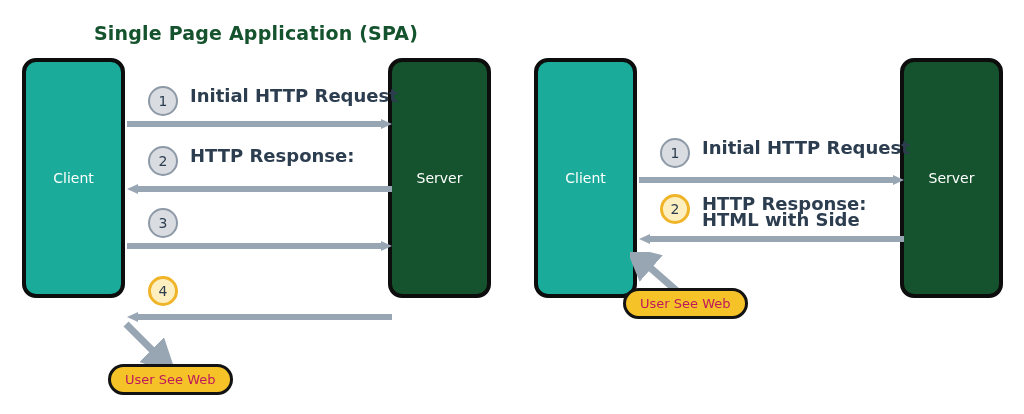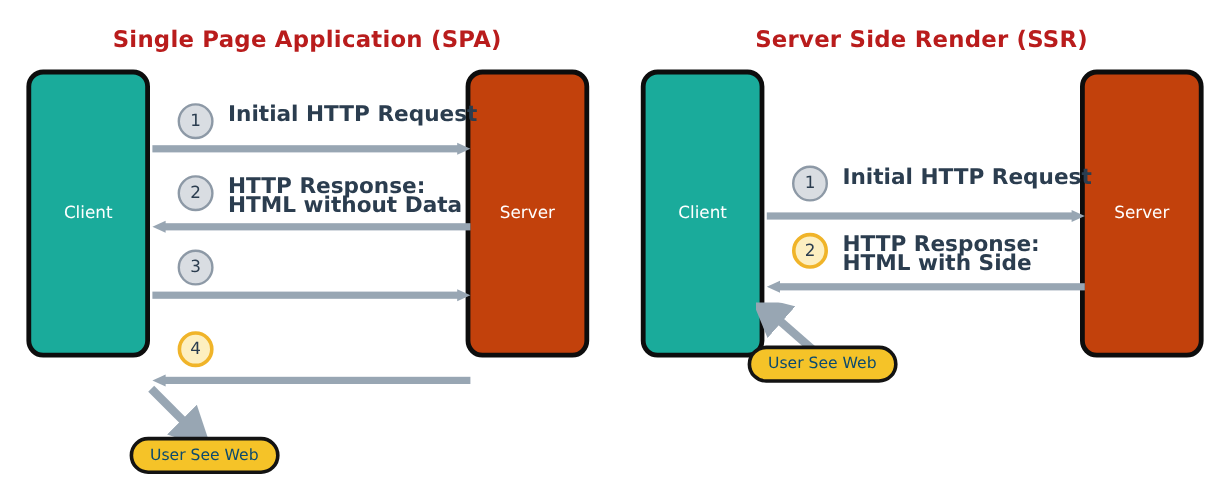--- a/index.html
+++ b/index.html
@@ -30,42 +30,42 @@
   .panel-right { left: 512px; }
 
   .panel-title {
     position: absolute;
     top: 22px;
     left: 0;
     width: 512px;
     text-align: center;
     font-size: 19px;
     font-weight: bold;
-    color: #b91c1c;
+    color: #14532d;
     letter-spacing: 0.2px;
     white-space: nowrap;
   }
 
   .node-box {
     position: absolute;
     top: 58px;
     width: 103px;
     height: 240px;
     border: 4px solid #0d0d0d;
     border-radius: 14px;
     box-sizing: border-box;
     display: flex;
     align-items: center;
     justify-content: center;
     color: #ffffff;
     font-size: 14px;
     font-weight: normal;
   }
   .node-client { background: #1aab9b; }
-  .node-server { background: #c2410c; }
+  .node-server { background: #14532d; }
 
   .box-client-left  { left: 22px; }
   .box-server-left  { left: 388px; }
   .box-client-right { left: 534px; }
   .box-server-right { left: 900px; }
 
   
   .arrow {
     position: absolute;
     height: 10px;
@@ -133,21 +133,21 @@
   }
 
   
   .badge {
     position: absolute;
     background: #f5c328;
     border: 3px solid #131313;
     border-radius: 16px;
     padding: 5px 14px;
     font-size: 13px;
-    color: #0c4a6e;
+    color: #be185d;
     white-space: nowrap;
     box-sizing: border-box;
   }
 </style>
 </head>
 <body>
 
 <div id="canvas">
 
   <div class="panel panel-left">
@@ -170,21 +170,20 @@
     </div>
     <div class="arrow arrow-right" style="left:127px; top:119px; width:265px;">
       <div class="shaft"></div>
       <div class="head"></div>
     </div>
 
     <div class="step" style="left:148px; top:146px;">
       <div class="step-circle circle-grey">2</div>
       <div class="step-label">
         <div>HTTP Response:</div>
-        <div>HTML without Data</div>
       </div>
     </div>
     <div class="arrow arrow-left" style="left:127px; top:184px; width:265px;">
       <div class="shaft"></div>
       <div class="head"></div>
     </div>
 
     <div class="step" style="left:148px; top:208px;">
       <div class="step-circle circle-grey">3</div>
     </div>
@@ -208,21 +207,20 @@
         </marker>
       </defs>
       <line x1="4" y1="6" x2="42" y2="44" stroke="#98a6b3" stroke-width="7" marker-end="url(#mArrowDownL)"></line>
     </svg>
 
     <div class="badge" style="left:108px; top:364px;">User See Web</div>
   </div>
 
   <div class="panel panel-right">
 
-    <div class="panel-title">Server Side Render  (SSR)</div>
 
     <div class="node-box node-client box-client-right" style="left:22px;">
       <span>Client</span>
     </div>
 
     <div class="node-box node-server box-server-right" style="left:388px;">
       <span>Server</span>
     </div>
 
     <div class="step" style="left:148px; top:138px;">

